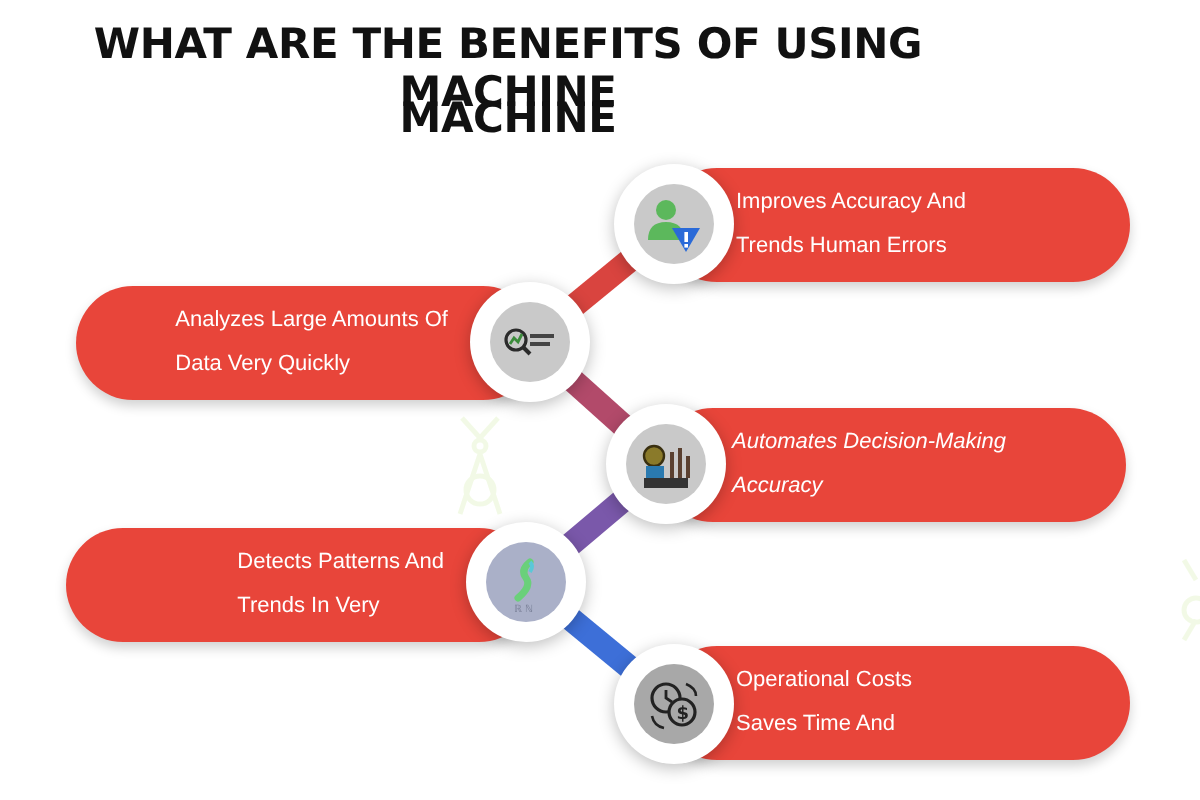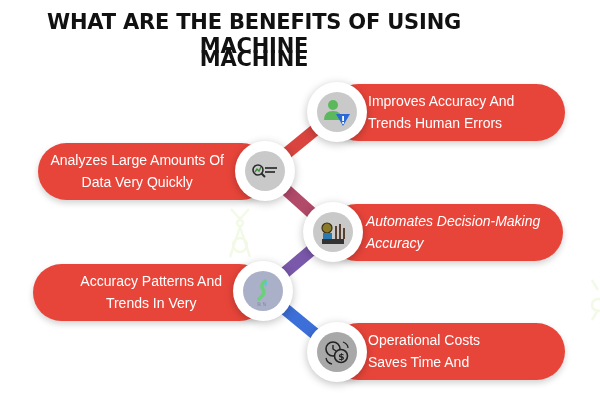--- a/index.html
+++ b/index.html
@@ -6,24 +6,24 @@
   body { width:600px; height:400px; background:#ffffff; position:relative; overflow:hidden;
          font-family:"DejaVu Sans", sans-serif; }
   .title { position:absolute; left:0; width:508px; text-align:center; font-weight:bold;
            color:#111; font-size:21px; letter-spacing:-0.2px; font-family:"DejaVu Sans", sans-serif; }
   .t1 { top:10px; }
   .t2 { top:47px; }
   .watermark { position:absolute; opacity:0.5; }
   .connectors { position:absolute; left:0; top:0; width:600px; height:400px; }
   .pill { position:absolute; height:57px; background:#e8453a; border-radius:29px;
           box-shadow:0 3px 6px rgba(0,0,0,0.18); }
-  .pill .txt { position:absolute; color:#fff; font-size:14px; line-height:22px;
+  .pill .txt { position:absolute; color:#fff; font-size:11px; line-height:22px;
                font-family:"Liberation Sans", sans-serif; }
   .pill.right .txt { left:38px; top:6px; text-align:left; }
-  .pill.left .txt { right:46px; top:6px; text-align:center; }
+  .pill.left .txt { right:46px; top:6px; text-align:left; }
   .node { position:absolute; width:60px; height:60px; border-radius:50%; background:#fff;
           box-shadow:0 2px 8px rgba(0,0,0,0.25); }
   .node .inner { position:absolute; left:10px; top:10px; width:40px; height:40px; border-radius:50%;
                  background:#c9c9c9; overflow:hidden; }
   .node .inner svg { position:absolute; left:0; top:0; }
 </style>
 </head>
 <body>
 
 <svg class="watermark" style="left:225px;top:205px;" width="30" height="60" viewBox="0 0 30 60">
@@ -68,21 +68,21 @@
 
 <div class="pill right" style="left:328px;top:204px;width:235px;font-style:italic;">
   <div class="txt">
     <div>Automates Decision-Making</div>
       <div>Accuracy</div>
   </div>
 </div>
 
 <div class="pill left" style="left:33px;top:264px;width:235px;">
   <div class="txt">
-    <div>Accuracy Patterns And</div>
+    <div>Detects Patterns And</div>
       <div>Trends In Very</div>
   </div>
 </div>
 
 <div class="pill right" style="left:330px;top:323px;width:235px;">
   <div class="txt">
     <div>Operational Costs</div>
       <div>Saves Time And</div>
   </div>
 </div>

